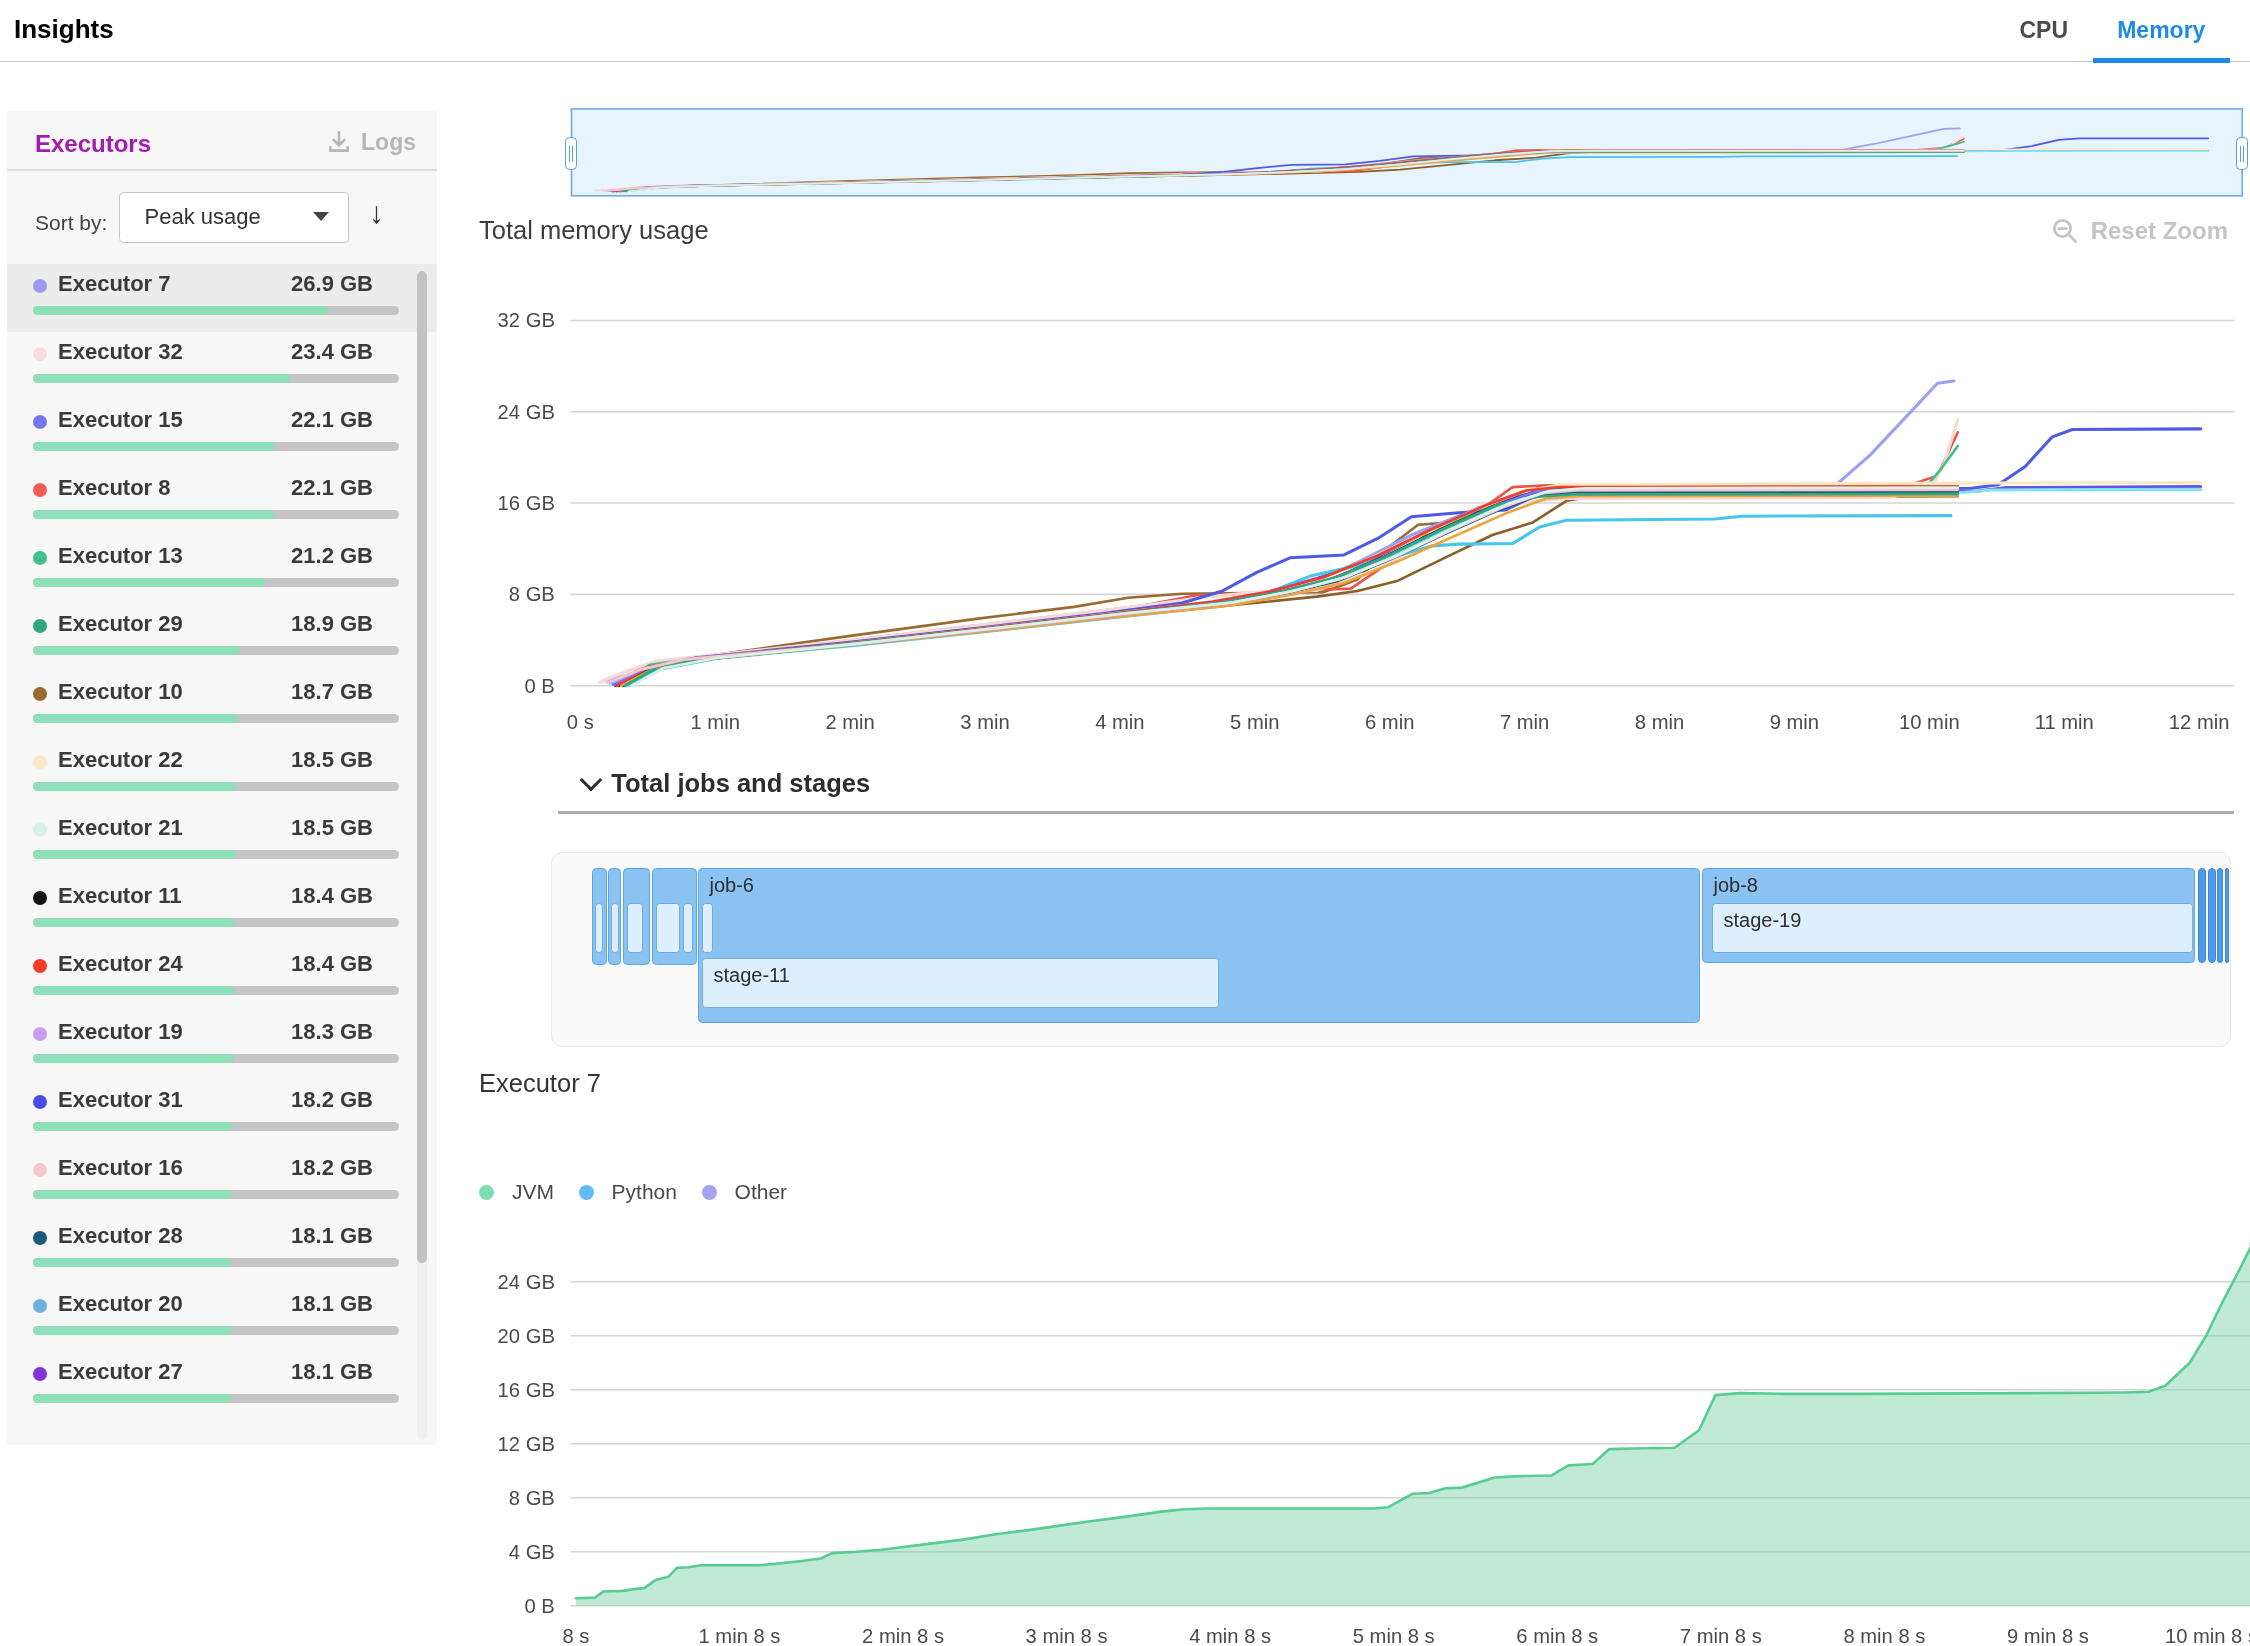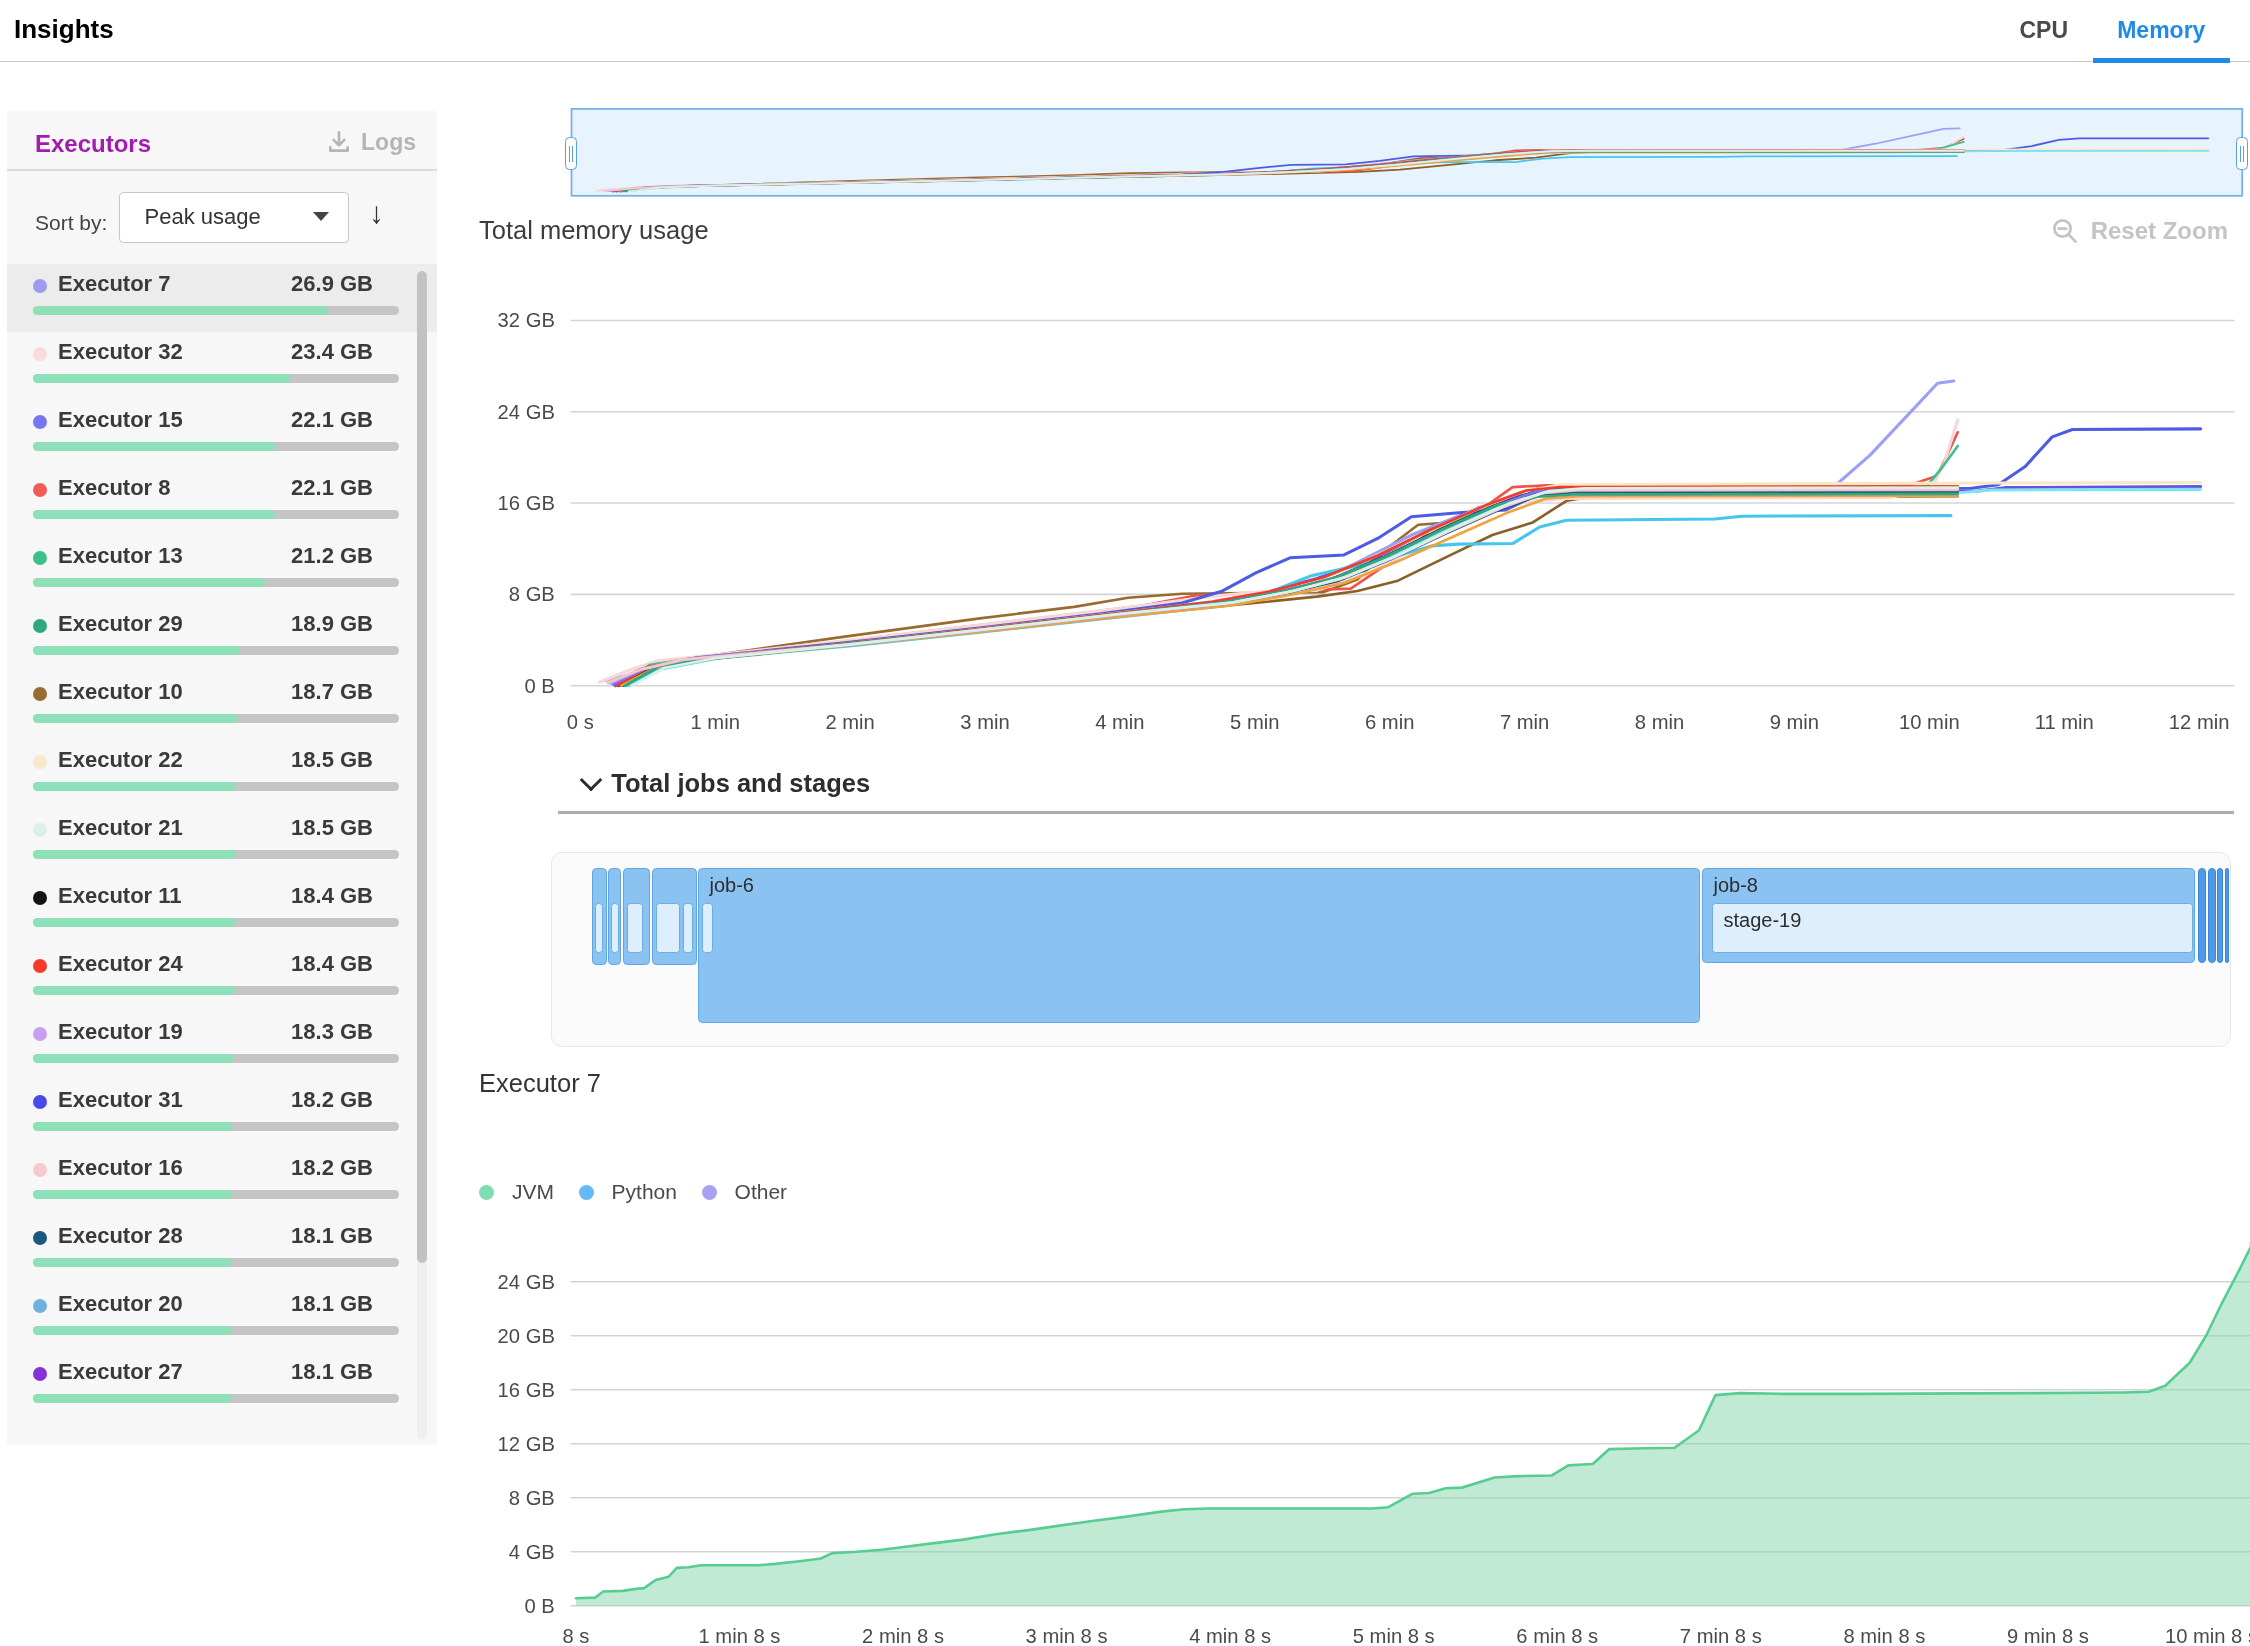--- a/index.html
+++ b/index.html
@@ -376,20 +376,23 @@
       <div class="gjob dark" style="left: 1646px; top: 15px; width: 8px; height: 95px;"></div>
       <div class="gjob dark" style="left: 1656px; top: 15px; width: 8px; height: 95px;"></div>
       <div class="gjob dark" style="left: 1665px; top: 15px; width: 6.1px; height: 95px;"></div>
       <div class="gjob dark" style="left: 1673px; top: 15px; width: 3.5px; height: 95px;"></div>
       <div class="gstage" style="left: 43px; top: 50px; width: 8px; height: 50px;"></div>
       <div class="gstage" style="left: 59px; top: 50px; width: 8px; height: 50px;"></div>
       <div class="gstage" style="left: 75px; top: 50px; width: 16px; height: 50px;"></div>
       <div class="gstage" style="left: 104px; top: 50px; width: 24px; height: 50px;"></div>
       <div class="gstage" style="left: 131px; top: 50px; width: 9.7px; height: 50px;"></div>
       <div class="gstage" style="left: 150px; top: 50px; width: 11.4px; height: 50px;"></div>
+      <div class="gstage" style="left: 150px; top: 105px; width: 517px; height: 50px;">
+        <span class="glabel">stage-11</span>
+      </div>
       <div class="gstage" style="left: 1160px; top: 50px; width: 481px; height: 50px;">
         <span class="glabel">stage-19</span>
       </div>
     </div>
 
   <div class="exec-title">Executor 7</div>
   <div class="legend">
       <div class="leg-item">
         <span class="leg-dot" style="background: rgb(126, 221, 178);"></span>
         <span>JVM</span>

